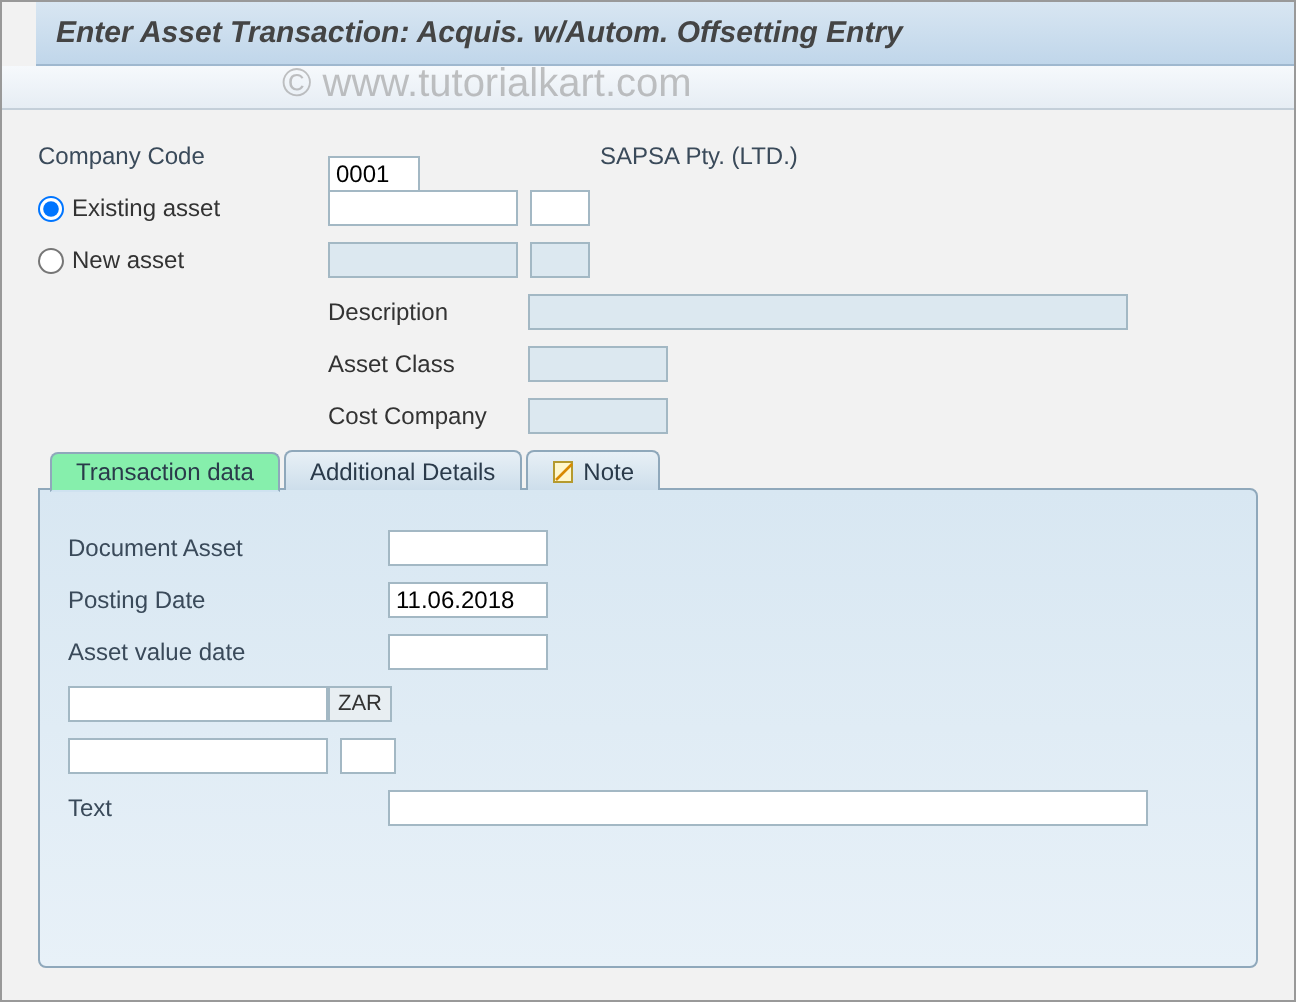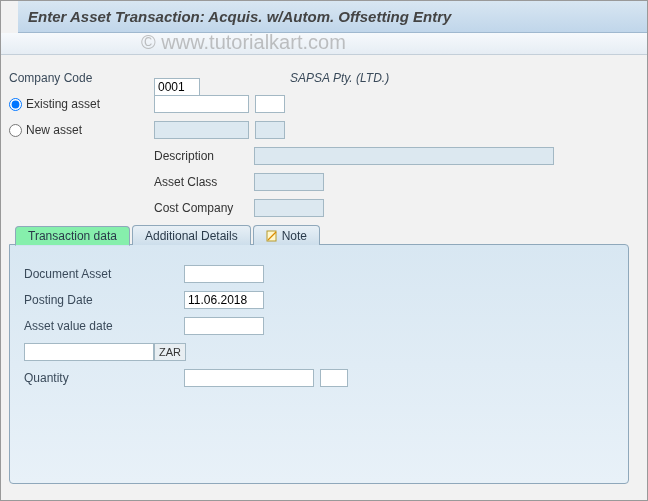--- a/index.html
+++ b/index.html
@@ -27,21 +27,21 @@
     color: #444;
     border-bottom: 1px solid #9fb8cf;
     margin-left: 17px;
   }
   .toolbar-strip {
     background: linear-gradient(to bottom, #f6f9fc 0%, #e6edf4 100%);
     height: 22px;
     border-bottom: 1px solid #c4cfd9;
   }
   .content {
-    padding: 12px 18px 0 8px;
+    padding: 12px 18px 0 18px;
   }
   .row {
     display: flex;
     align-items: center;
     margin-bottom: 4px;
     height: 22px;
   }
   .label {
     width: 145px;
     color: #3a4a5a;
@@ -61,21 +61,20 @@
     display: flex;
     align-items: center;
     width: 145px;
   }
   .radio-wrap input[type="radio"] {
     margin: 0 4px 0 0;
   }
   .company-name {
     margin-left: 90px;
     color: #3a4a5a;
-    font-style: italic;
   }
   .tabstrip {
     margin-top: 6px;
   }
   .tabs {
     display: flex;
     align-items: flex-end;
     padding-left: 6px;
     position: relative;
     z-index: 2;
@@ -227,23 +226,26 @@
         <div class="label">Asset value date</div>
         <input type="text" style="width: 80px;" value="">
       </div>
 
       <div class="row">
         <input type="text" style="width: 130px;" value="">
         <span class="zar-box">ZAR</span>
       </div>
 
       <div class="row">
-        <div class="label">Quantity</div>
         <input type="text" style="width: 130px;" value="">
         <span class="small-gap"></span>
         <input type="text" style="width: 28px;" value="">
       </div>
 
+      <div class="row">
+        <div class="label">Text</div>
+        <input type="text" style="width: 380px;" value="">
+      </div>
 
     </div>
   </div>
 
 </div>
 
 </body></html>

